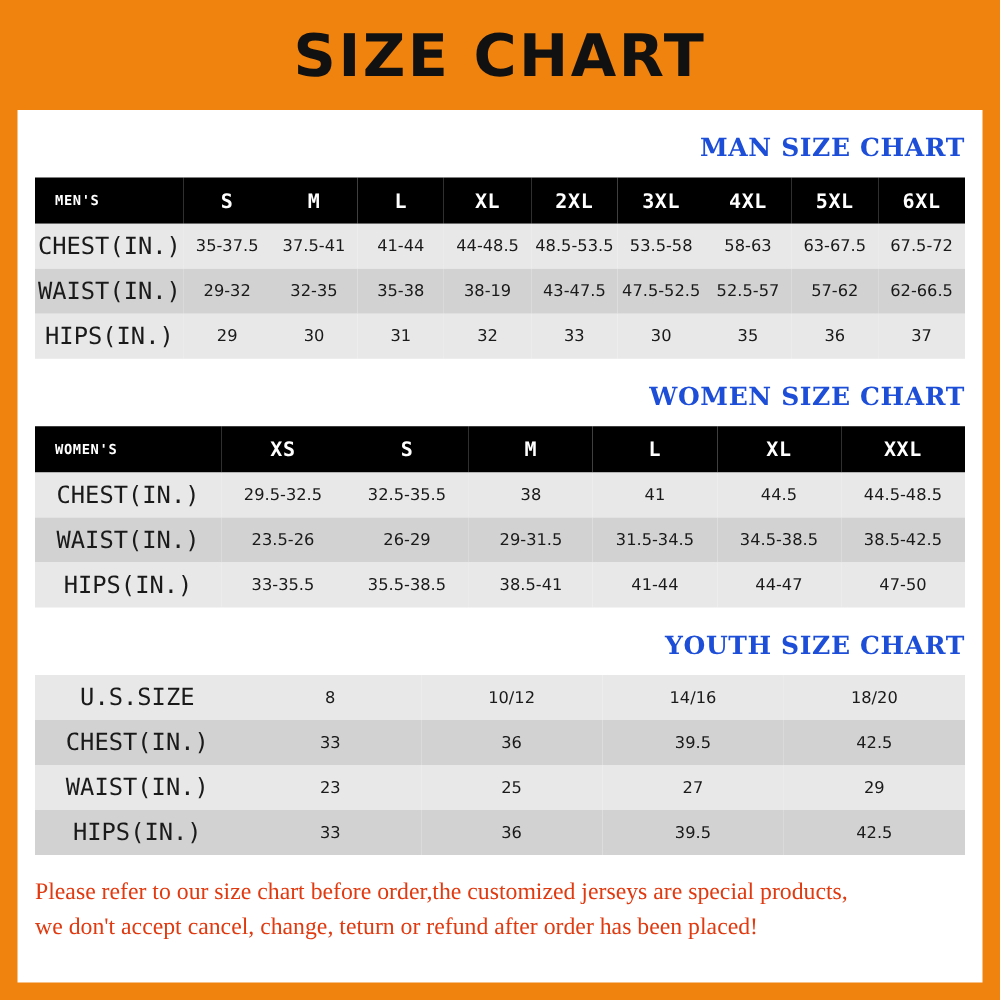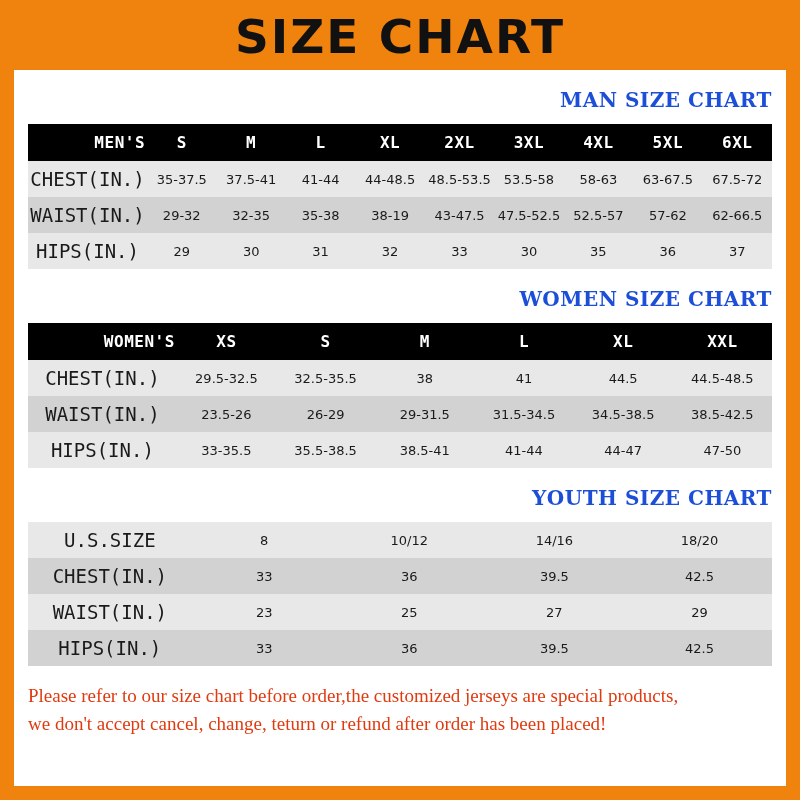--- a/index.html
+++ b/index.html
@@ -17,21 +17,21 @@
   .page {
     width: 800px;
     height: 800px;
     position: relative;
     background: #ffffff;
     border-left: 14px solid #f0820e;
     border-right: 14px solid #f0820e;
   }
   .header-band {
     background: #f0820e;
-    height: 70px;
+    height: 88px;
     margin-left: -14px;
     margin-right: -14px;
     display: flex;
     align-items: center;
     justify-content: center;
   }
   .header-title {
     font-family: "DejaVu Sans", sans-serif;
     font-weight: bold;
     font-size: 47px;
@@ -63,23 +63,23 @@
   }
   table.size-table tr.head-row td {
     font-family: "DejaVu Sans Mono", monospace;
     font-weight: bold;
     font-size: 16px;
     padding: 9px 2px;
     text-align: center;
     letter-spacing: 0.5px;
   }
   table.size-table tr.head-row td.rowlabel {
-    text-align: right;
+    text-align: left;
     padding-left: 16px;
-    font-size: 16px;
+    font-size: 11px;
   }
   table.size-table tr.data-row td {
     font-family: "DejaVu Sans", sans-serif;
     font-size: 13px;
     color: #1a1a1a;
     padding: 7px 2px;
     text-align: center;
   }
   table.size-table tr.data-row td.rowlabel {
     font-family: "DejaVu Sans Mono", monospace;

